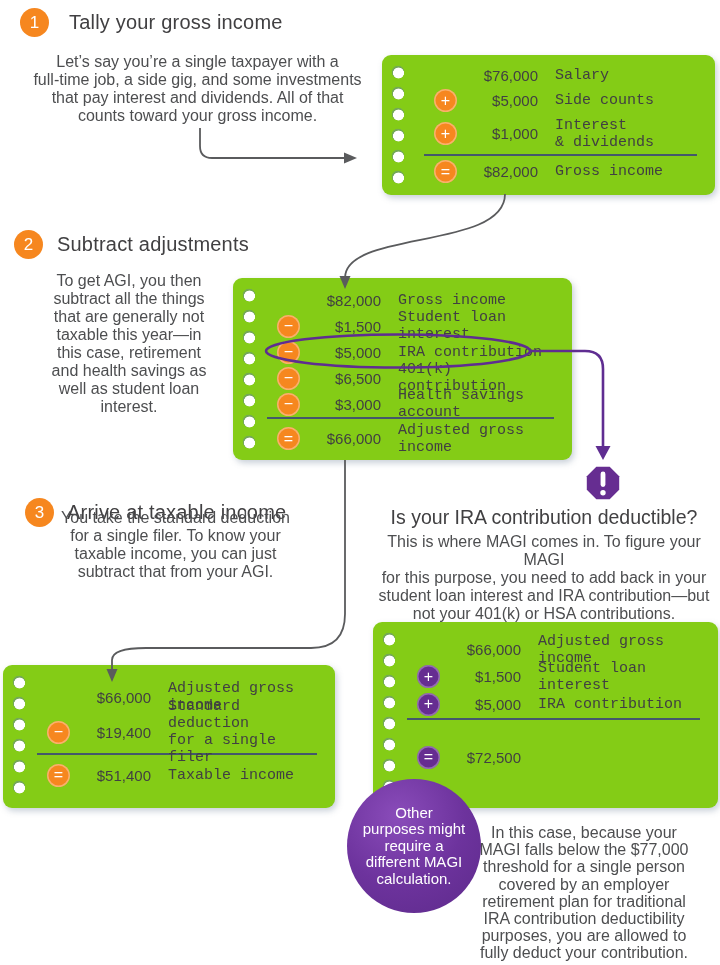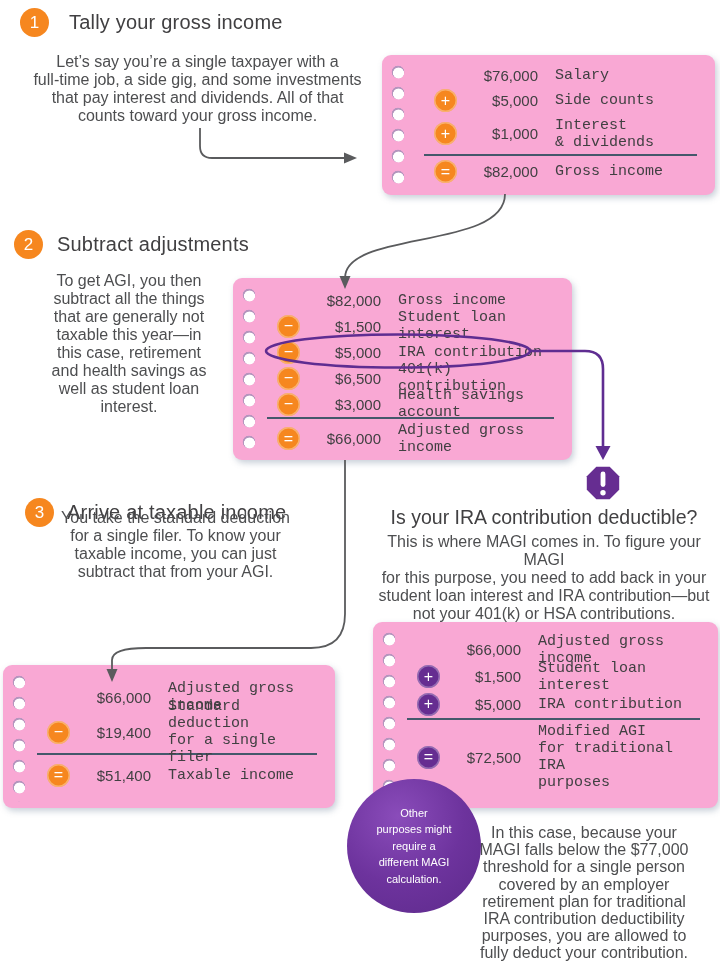--- a/index.html
+++ b/index.html
@@ -19,21 +19,21 @@
     font-size:17px;
   }
   .step-title { font-size:20px; color:#414042; letter-spacing:.2px; }
   .para {
     font-size:16px; line-height:18px; color:#4d4e50;
     text-align:center; white-space:pre-line;
   }
 
   
   .pad {
-    position:absolute; background:#f9a8d4; border-radius:9px;
+    position:absolute; background:#84cc16; border-radius:9px;
     box-shadow:2px 3px 6px rgba(100,120,145,.35);
   }
   .hole-strip {
     position:absolute; left:9px; top:6px; bottom:6px; width:15px;
     background-image:
       radial-gradient(circle at 7.5px 12px, #ffffff 0 5.2px, rgba(255,255,255,0) 5.7px),
       radial-gradient(circle at 7px 11px, rgba(96,126,163,.45) 0 6px, rgba(96,126,163,0) 6.6px);
     background-size:15px 21px; background-repeat:repeat-y;
   }
   .pad-body { position:absolute; left:44px; right:14px; top:0; }
@@ -57,21 +57,21 @@
   .magi-heading { font-size:19.5px; color:#414042; text-align:center; }
 
   
   .bubble {
     position:absolute; left:347px; top:779px; width:134px; height:134px;
     border-radius:50%; z-index:6;
     background:radial-gradient(circle at 38% 28%, #8a4cba 0%, #6d339d 52%, #5d2a8b 100%);
     display:flex; align-items:center; justify-content:center;
   }
   .bubble-text {
-    color:#fff; font-size:11px; line-height:16.5px;
+    color:#fff; font-size:15px; line-height:16.5px;
     text-align:center; white-space:pre-line;
   }
 </style>
 </head>
 <body>
 
 <div class="abs badge" style="left:20px; top:8px;">1</div>
 <div class="abs step-title" style="left:57px; top:11px;margin-left:12px;">Tally your gross income</div>
 <div class="abs para" style="left:30px; top:53px; width:335px;">Let’s say you’re a single taxpayer with a
 full-time job, a side gig, and some investments
@@ -205,23 +205,20 @@
     </div>
     <div class="pad-row" style="height:28px;">
       <span class="op purple">+</span>
       <span class="amt">$5,000</span>
       <span class="lbl">IRA contribution</span>
     </div>
     <div class="rule"></div>
     <div class="pad-row" style="height:74px;">
       <span class="op purple">=</span>
       <span class="amt">$72,500</span>
-      <span class="lbl">Modified AGI
-for traditional IRA
-purposes</span>
     </div>
   </div>
 </div>
 
 <div class="bubble">
   <div class="bubble-text">Other
 purposes might
 require a
 different MAGI
 calculation.</div>

